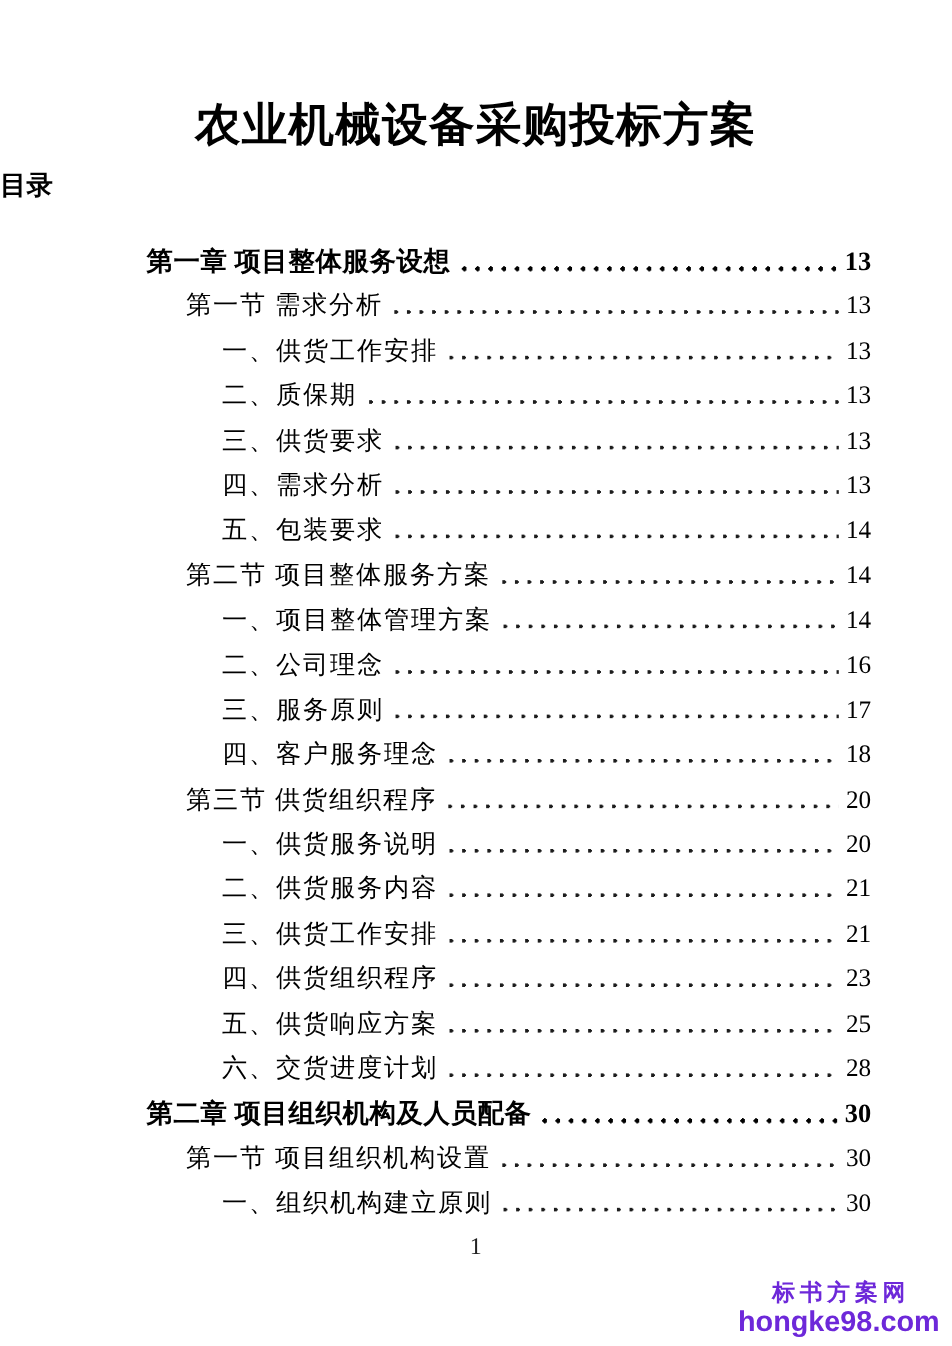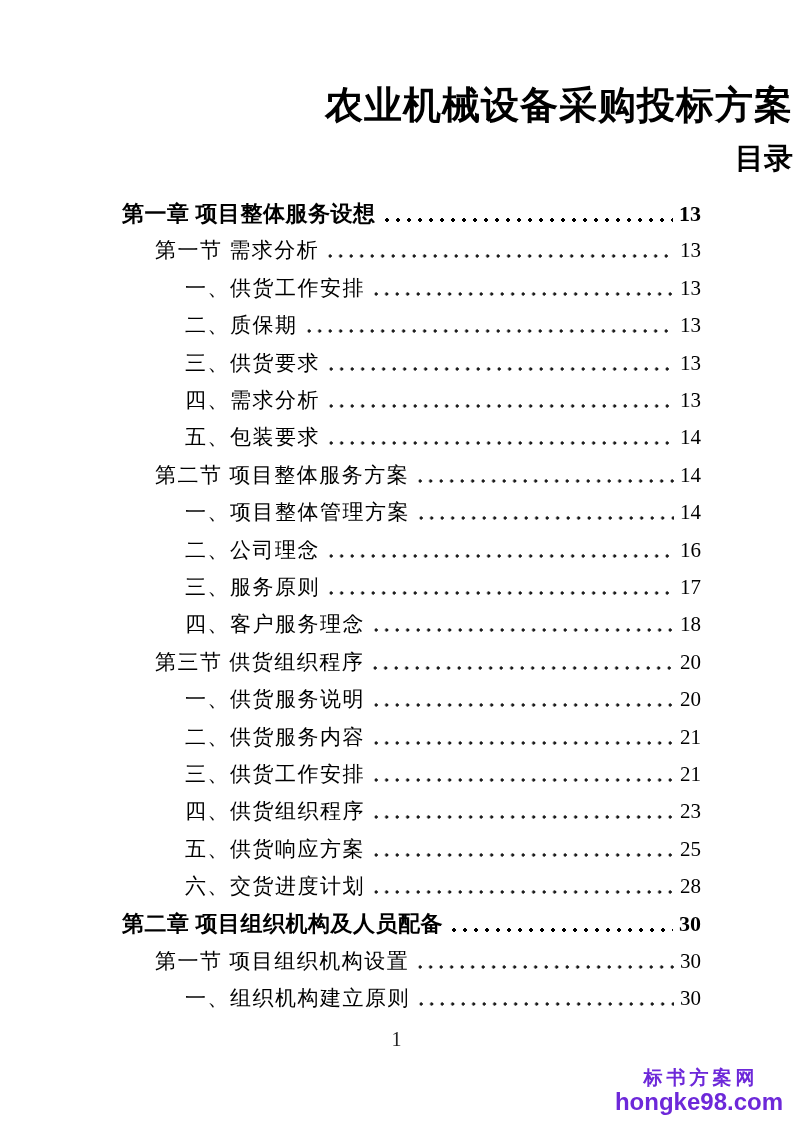--- a/index.html
+++ b/index.html
@@ -10,38 +10,38 @@
     height: 1122px;
     margin: 0 auto;
     background: #ffffff;
     overflow: hidden;
     font-family: "Liberation Serif", serif;
     color: #111111;
   }
   .doc-title {
     margin: 0;
     padding-top: 84px;
-    text-align: right;
+    text-align: center;
     font-size: 38px;
     line-height: 1.15;
     font-weight: 700;
     letter-spacing: 1px;
     color: #000000;
   }
   .toc-heading {
     margin: 14px 0 0 0;
-    text-align: right;
-    font-size: 29px;
+    text-align: left;
+    font-size: 22px;
     line-height: 1.15;
     font-weight: 700;
     color: #000000;
   }
   .toc {
-    margin-top: 24px;
-    padding: 0 92px 0 122px;
+    margin-top: 36px;
+    padding: 0 67px 0 122px;
     text-align: right;
   }
   .toc-row {
     display: flex;
     align-items: baseline;
     height: 37.4px;
     font-size: 21px;
     letter-spacing: 1.5px;
     color: #000000;
     cursor: pointer;

